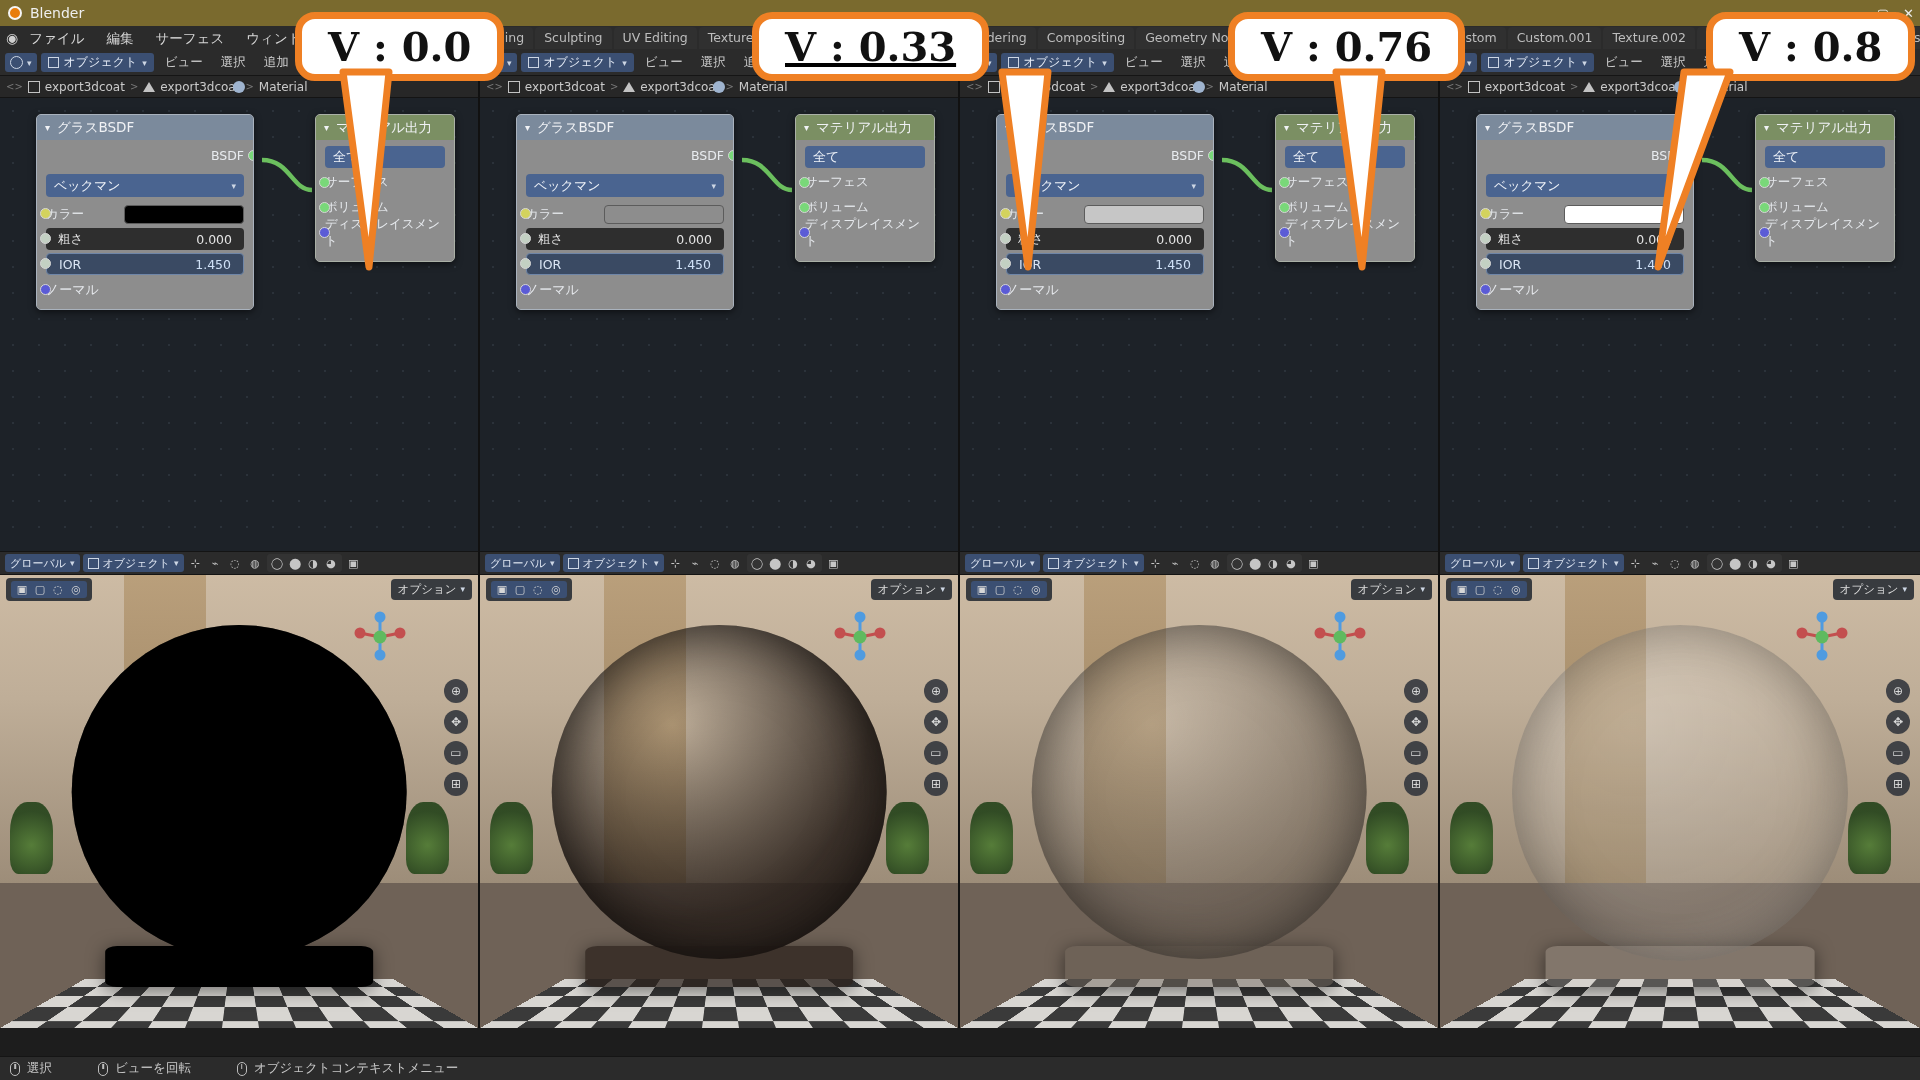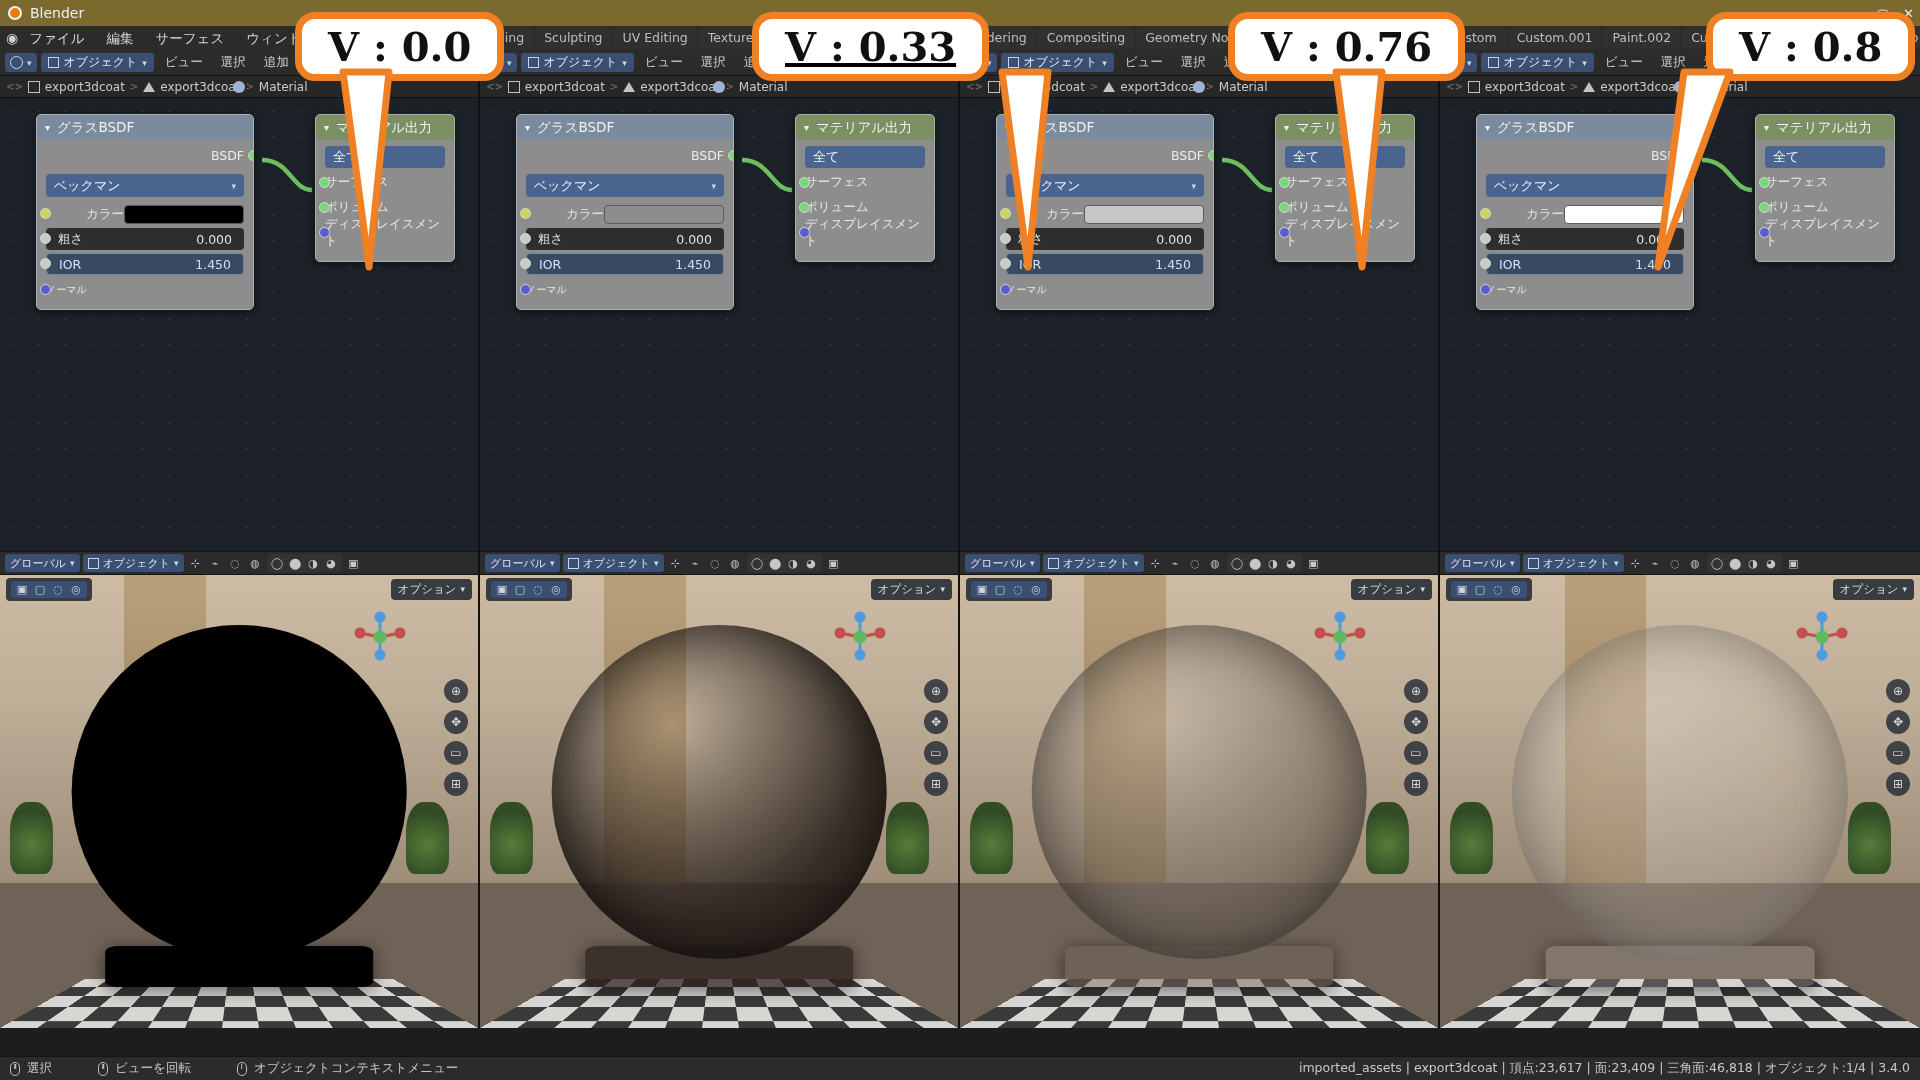--- a/index.html
+++ b/index.html
@@ -61,28 +61,28 @@
   .sock{position:absolute;width:11px;height:11px;border-radius:50%;border:1.4px solid #d6d6d6;}
   .sock.green{background:#79d879;}
   .sock.yellow{background:#d3d35e;}
   .sock.grey{background:#c3d0c3;}
   .sock.blue{background:#5b5bd6;}
   .sock.r{right:-6px;}
   .sock.l{left:-6px;}
   .drop{margin:4px 9px 6px;height:23px;background:#4a6490;border-radius:4px;display:flex;align-items:center;
      justify-content:space-between;padding:0 8px;color:#eef2f8;font-size:13px;}
   .prow{margin:3px 9px;height:22px;display:flex;align-items:center;position:relative;}
-  .plabel{color:#e6e9ed;font-size:12.5px;width:78px;text-align:right;}
+  .plabel{color:#e6e9ed;font-size:12.5px;width:78px;}
   .swatch{flex:1;height:19px;border-radius:4px;border:1px solid #5c5c5c;}
   .field{flex:1;height:22px;background:#2e2e2e;border-radius:4px;display:flex;align-items:center;
      justify-content:space-between;padding:0 12px;color:#e4e4e4;font-size:12.5px;}
   .field.sel{background:#3a4a63;border:1px solid #6f86a8;color:#dbe6f5;}
   .field.sel .fv{color:#cfe0f6;}
   .prow.socketed .plabel{margin-left:0;}
-  .normrow{margin:5px 9px 0;height:20px;display:flex;align-items:center;position:relative;color:#e6e9ed;font-size:10px;}
+  .normrow{margin:5px 9px 0;height:20px;display:flex;align-items:center;position:relative;color:#e6e9ed;font-size:13px;}
 
   
   .node.matout{left:315px;top:16px;width:140px;border:1px solid #aab0a6;}
   .node.matout .nhead{background:#7b8f63;}
   .node.matout .nbody{padding-bottom:14px;}
   .mo-drop{margin:6px 9px 4px;height:22px;background:#4a6490;border-radius:4px;display:flex;align-items:center;padding:0 8px;color:#eef2f8;font-size:13px;}
   .inrow{margin:4px 9px;height:21px;display:flex;align-items:center;position:relative;color:#e6e9ed;font-size:12.5px;}
 
   
   .noodle{position:absolute;left:0;top:0;width:100%;height:100%;pointer-events:none;}
@@ -165,21 +165,21 @@
       <div class="wstab">Texture Paint</div>
       <div class="wstab act">Shading</div>
       <div class="wstab">Animation</div>
       <div class="wstab">Rendering</div>
       <div class="wstab">Compositing</div>
       <div class="wstab">Geometry Nodes</div>
       <div class="wstab">Scripting</div>
       <div class="wstab">Video Editing</div>
       <div class="wstab">Custom</div>
       <div class="wstab">Custom.001</div>
-      <div class="wstab">Paint.002</div>
+      <div class="wstab">Texture.002</div>
       <div class="wstab">Custom.003</div>
       <div class="wstab">Custom.004</div>
       <div class="wstab">Custo</div>
     </div>
   <div class="scene-box">
     <div class="scene-field">
       <span class="scene-icon"></span>
       <span>Scene</span>
     </div>
     <div class="mini-btn">✎</div>
@@ -941,14 +941,13 @@
     </div>
     <div class="sb-item">
       <span class="mouse"></span>
       <span>ビューを回転</span>
     </div>
     <div class="sb-item">
       <span class="mouse"></span>
       <span>オブジェクトコンテキストメニュー</span>
     </div>
   </div>
-  <div class="sb-right">imported_assets | export3dcoat | 頂点:23,617 | 面:23,409 | 三角面:46,818 | オブジェクト:1/4 | 3.4.0</div>
 </div>
 
 </body></html>

